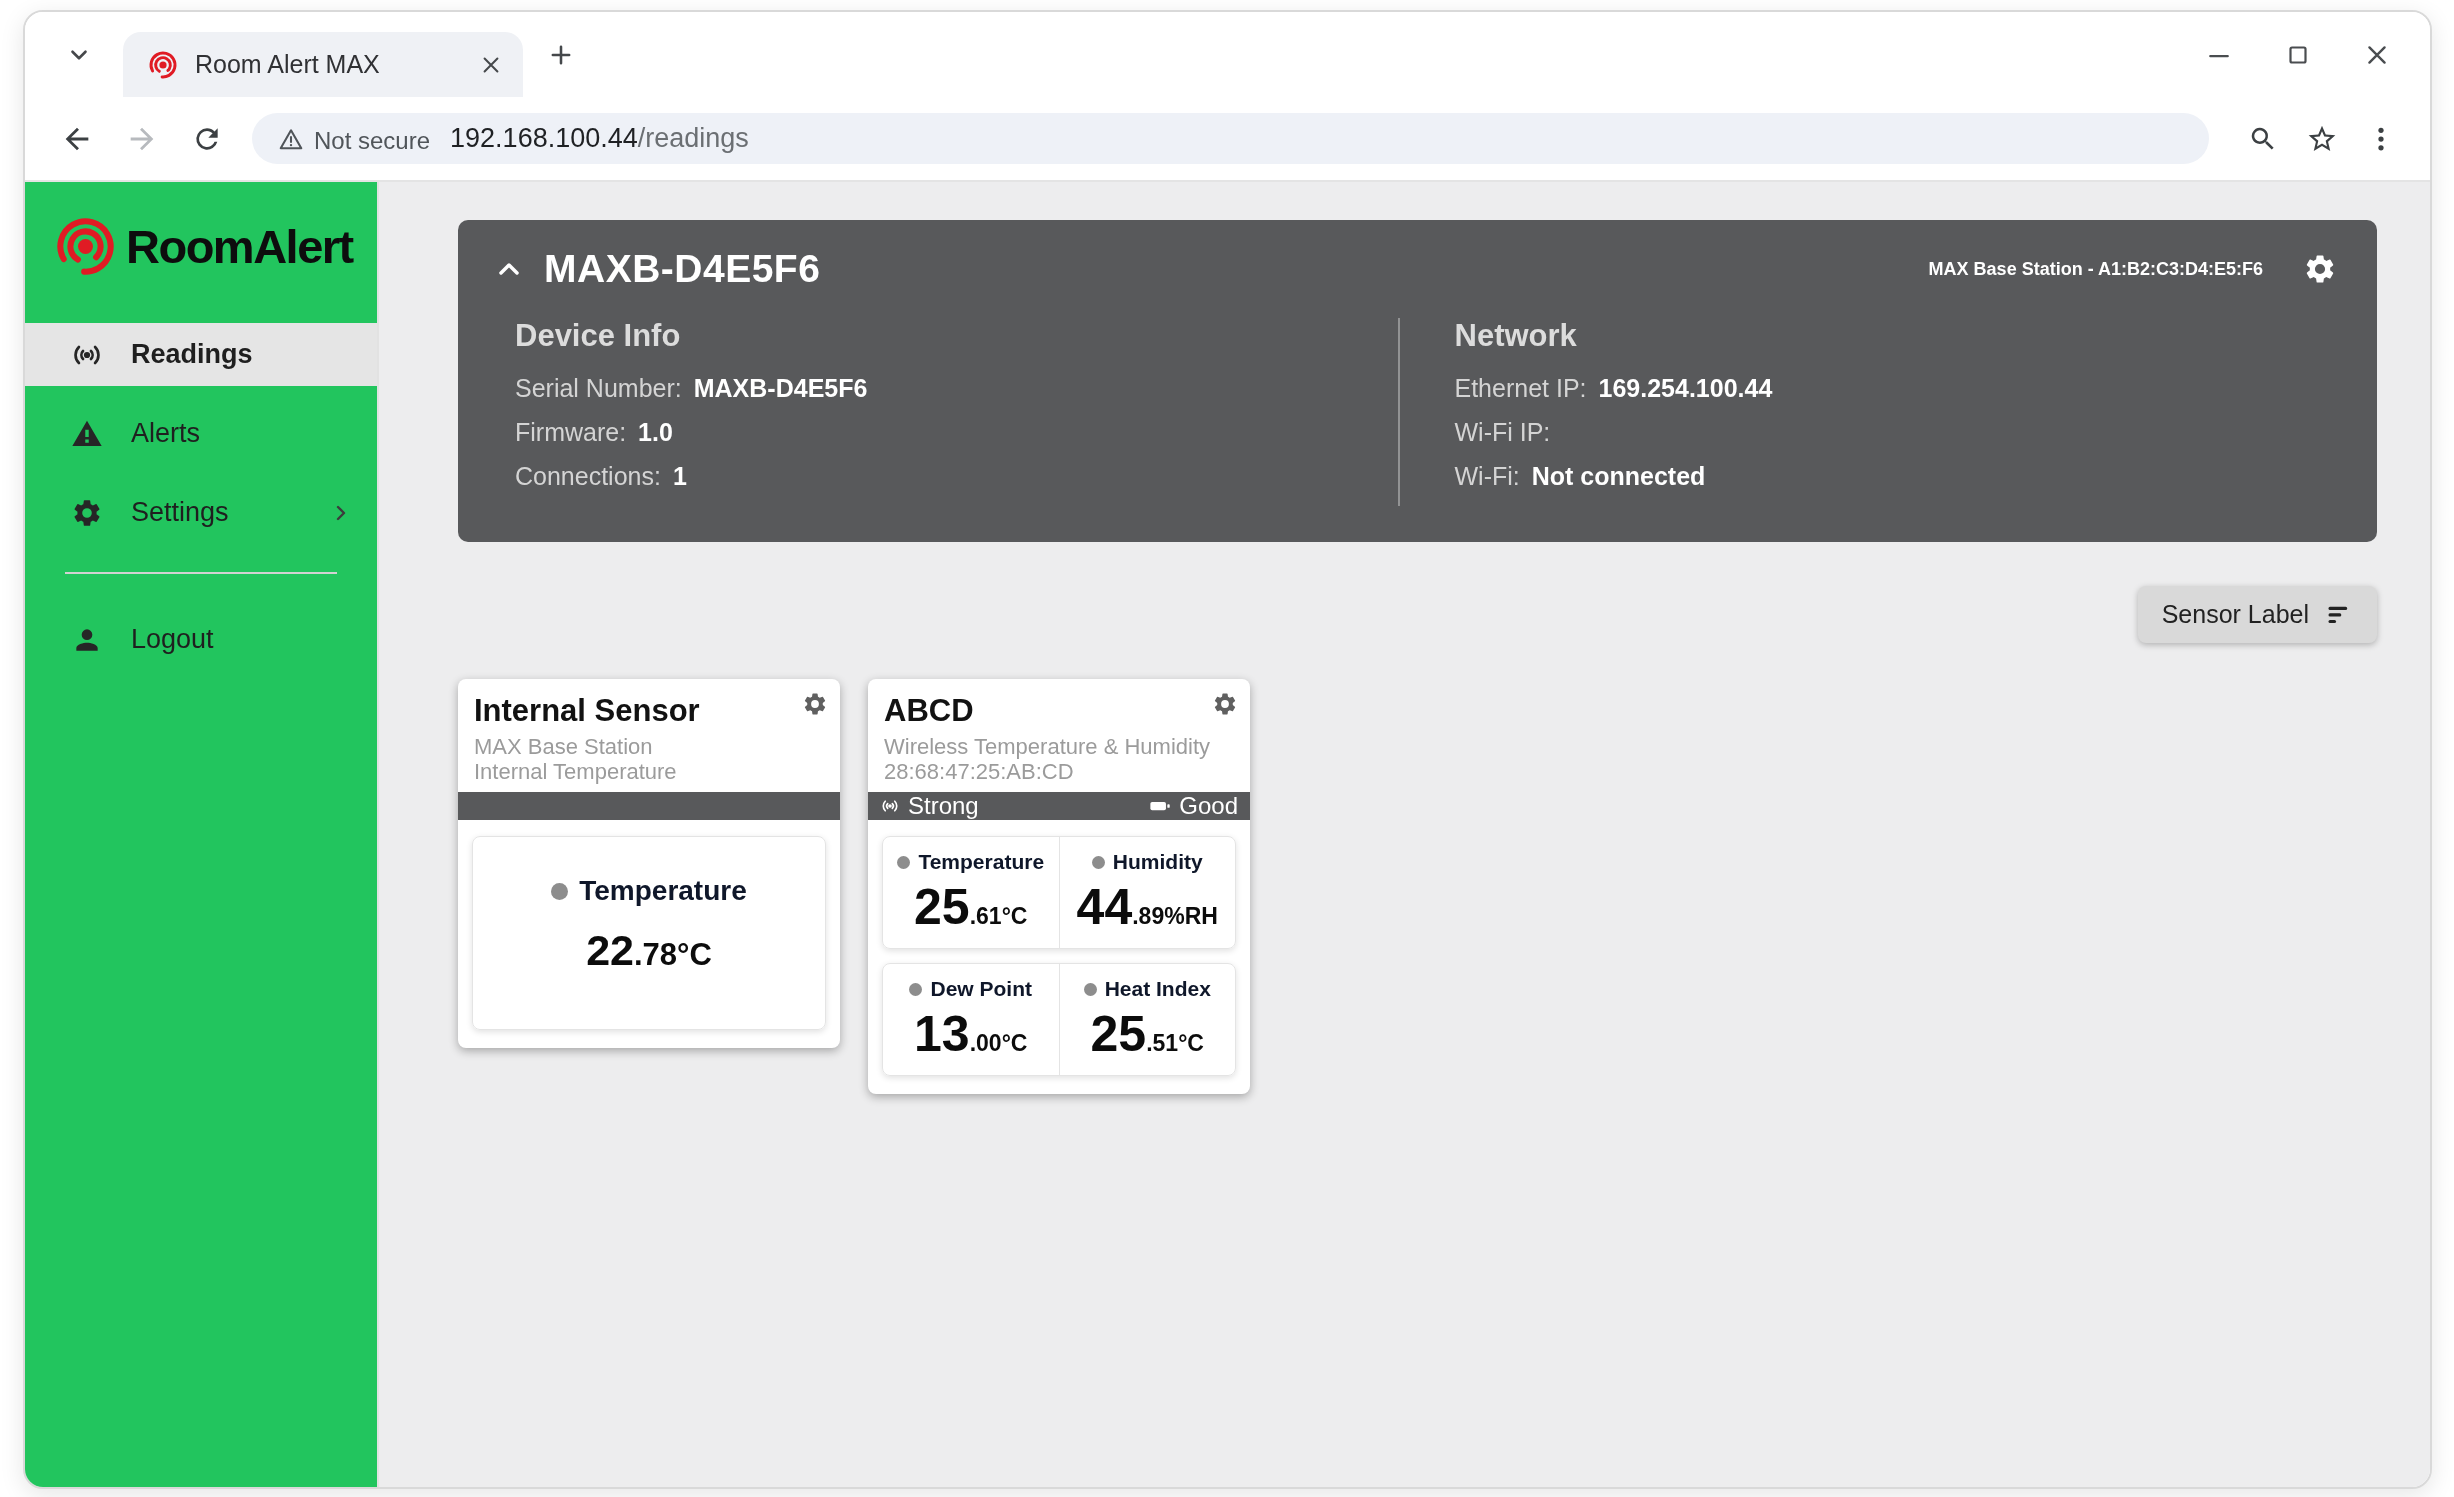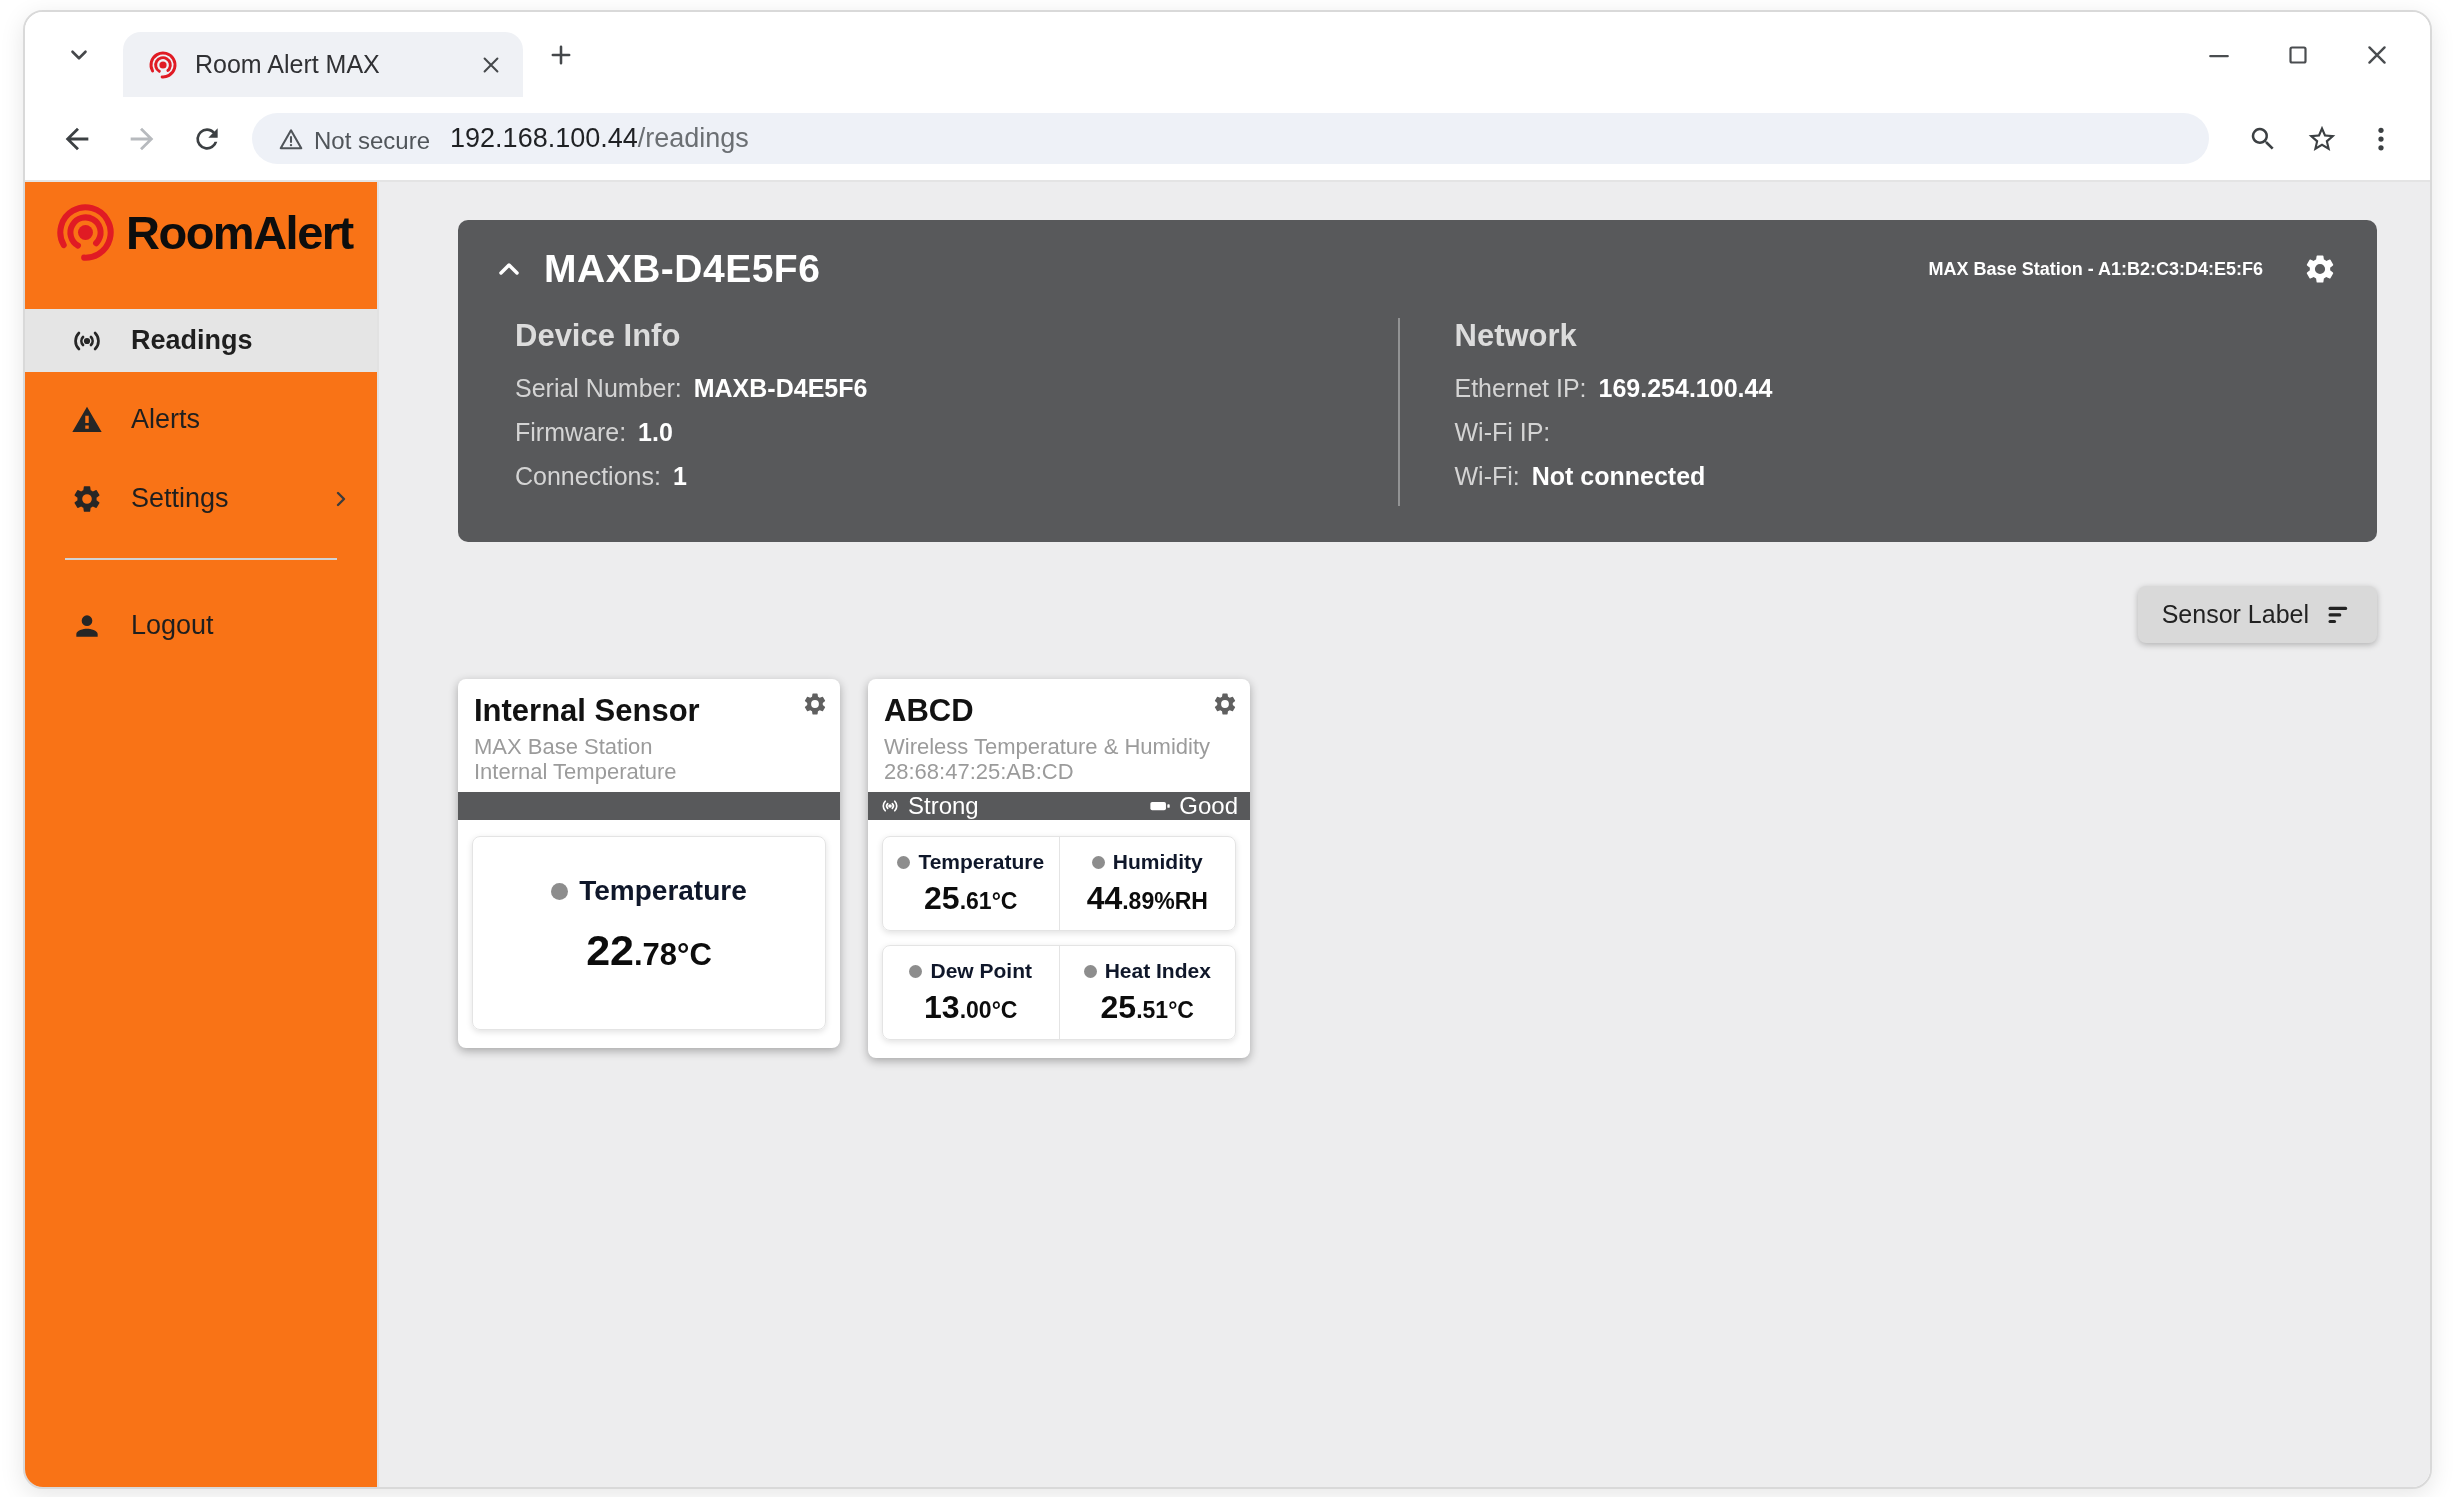--- a/index.html
+++ b/index.html
@@ -31,21 +31,21 @@
   .omni-warn { color: #50555a; display: flex; }
   .omni-sec { font-size: 24px; color: #50555a; margin: 5px 20px 0 10px; }
   .omni-url { font-size: 27px; color: #1f2124; white-space: nowrap; }
   .omni-url .path { color: #6b6f73; }
   .nav-actions { display: flex; align-items: center; }
   .nav-actions .nav-icon-btn { margin-left: 8px; }
 
   
   .content { flex: 1; display: flex; min-height: 0; background: #ededee; }
 
-  .sidebar { width: 354px; flex: 0 0 auto; background: #f97316; border-right: 2px solid #e2e2e2; padding-top: 16px; }
+  .sidebar { width: 354px; flex: 0 0 auto; background: #22c55e; border-right: 2px solid #e2e2e2; padding-top: 30px; }
   .brand { display: flex; align-items: center; gap: 6px; padding-left: 26px; margin-bottom: 42px; cursor: pointer; }
   .brand-text { font-size: 47px; font-weight: bold; color: #0d0d0d; letter-spacing: -1.5px; }
   .nav-item { height: 63px; display: flex; align-items: center; gap: 26px; padding-left: 44px; font-size: 27px; color: #1f1f1f;
               position: relative; margin-bottom: 16px; cursor: pointer; }
   .nav-item.active { background: #e5e5e5; font-weight: bold; }
   .item-icon { width: 36px; display: flex; justify-content: center; color: #262626; }
   .nav-chevron { position: absolute; right: 24px; color: #3c3c3c; display: flex; }
   .side-divider { height: 2px; background: #d2d2d2; margin: 28px 40px 34px; }
 
   .main { flex: 1; min-width: 0; padding: 38px 53px 0 79px; display: flex; flex-direction: column; }
@@ -93,21 +93,21 @@
   .big-panel .r-int { font-size: 43px; }
   .big-panel .r-rest { font-size: 31px; }
 
   .grid-panel { display: flex; }
   .grid-panel + .grid-panel { margin-top: 14px; }
   .cell { flex: 1; text-align: center; padding: 13px 0 16px; }
   .cell + .cell { border-left: 1px solid #e4e4e4; }
   .cell .reading-label { font-size: 21px; gap: 8px; }
   .cell .dot { width: 13px; height: 13px; }
   .cell .reading-value { margin-top: 8px; }
-  .cell .r-int { font-size: 32px; margin-top: 44px; }
+  .cell .r-int { font-size: 50px; margin-top: 44px; }
   .cell .r-rest { font-size: 23px; }
 </style>
 </head>
 <body>
 
 <div class="window">
 
   <div class="titlebar">
     <div class="tab-search-btn">
       <span>

